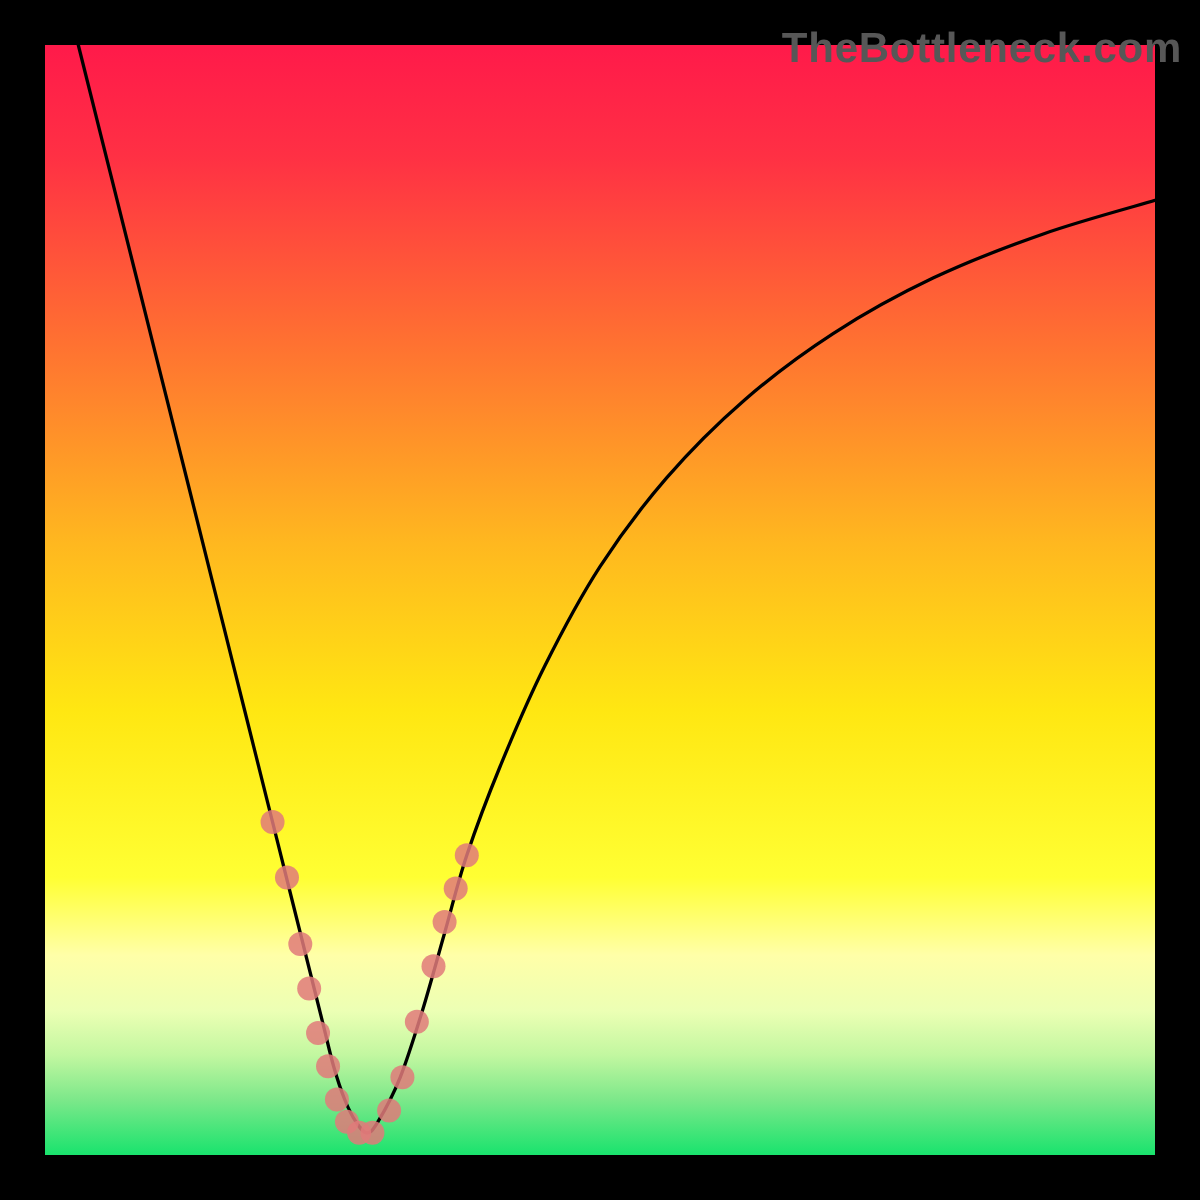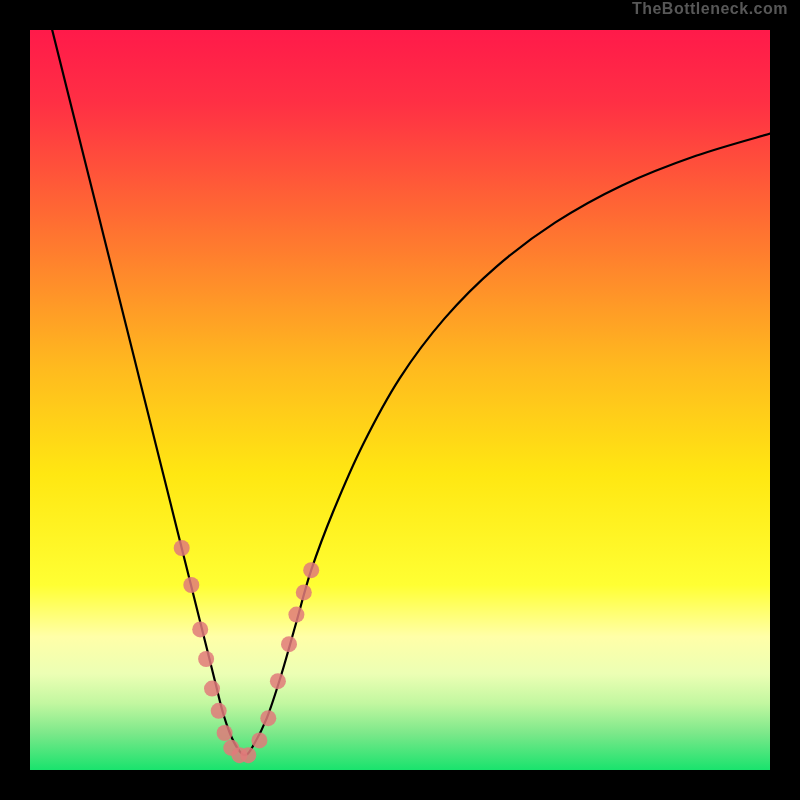--- a/index.html
+++ b/index.html
@@ -11,24 +11,24 @@
     font-family: Arial, Helvetica, sans-serif;
   }
   .frame {
     width: 800px;
     height: 800px;
     background: #000;
     position: relative;
   }
   .watermark {
     position: absolute;
-    top: 0;
+    top: 16px;
     right: 12px;
     color: #575757;
-    font-size: 16px;
+    font-size: 28px;
     font-weight: 600;
     letter-spacing: 0.5px;
     z-index: 10;
   }
   .plot-area {
     position: absolute;
     top: 30px;
     left: 30px;
     right: 30px;
     bottom: 30px;

